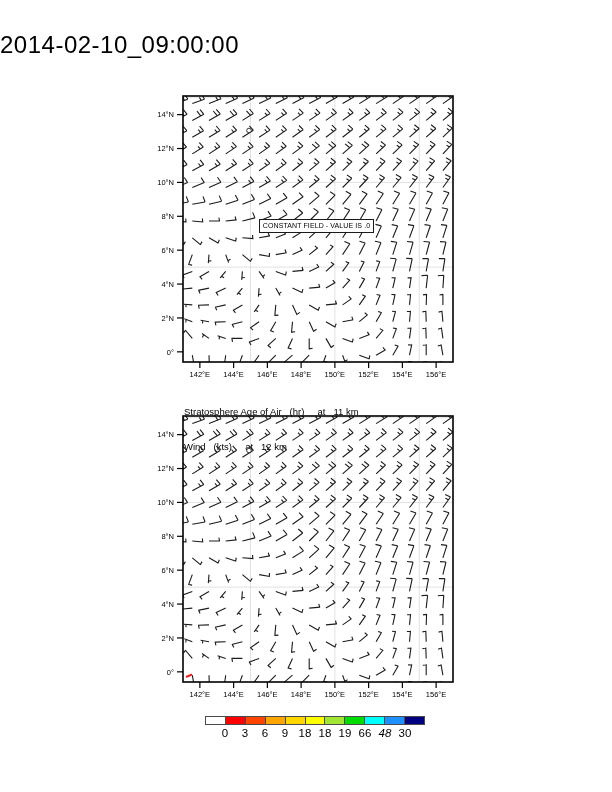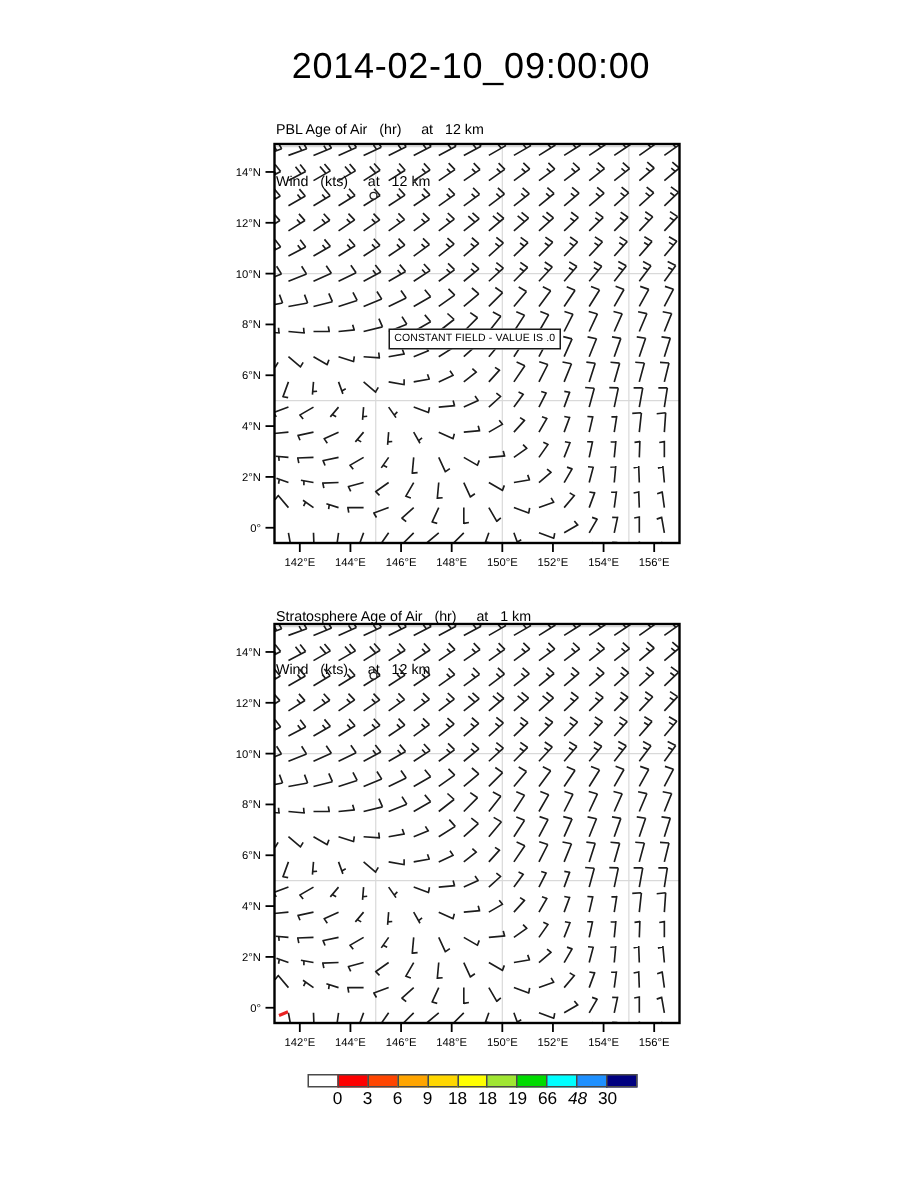--- a/index.html
+++ b/index.html
@@ -1,19 +1,19 @@
 <!DOCTYPE html>
 <html><head>
 <meta charset="utf-8">
 <style>
   html,body{margin:0;padding:0;background:#ffffff;}
   .page{position:relative;width:612px;height:792px;background:#fff;overflow:hidden;
         font-family:"Liberation Sans",sans-serif;color:#000;}
-  .main-title{position:absolute;top:31px;left:0;right:0;text-align:center;
-        font-size:24px;letter-spacing:0.5px;margin-left:16px;}
+  .main-title{position:absolute;top:31px;left:0;right:0;
+        font-size:24px;letter-spacing:0.5px;}
   .subtitle{position:absolute;left:184px;font-size:9.5px;line-height:11.5px;white-space:pre;}
   #sub1{top:58px;}
   #sub2{top:383px;}
   #plot{position:absolute;left:0;top:0;}
   .constant-box{position:absolute;left:259px;top:219px;width:115px;height:14px;
         box-sizing:border-box;background:#fff;border:1px solid #1a1a1a;
         font-size:7px;line-height:12px;text-align:center;letter-spacing:0.1px;z-index:5;}
   #colorbar{position:absolute;left:205px;top:716px;width:220px;height:9px;display:flex;z-index:4;}
   #colorbar .seg{flex:1 1 0;box-sizing:border-box;border:1px solid #4a4a4a;margin-left:-1px;}
   #colorbar .seg:first-child{margin-left:0;}
@@ -21,27 +21,23 @@
   #cb-labels span{position:absolute;transform:translateX(-50%);white-space:nowrap;}
   svg text{font-family:"Liberation Sans",sans-serif;fill:#000;}
 </style>
 </head>
 <body>
 
 <div class="page">
 
   <div class="main-title">2014-02-10_09:00:00</div>
 
-  <div class="subtitle" id="sub1">
-    <div>PBL Age of Air   (hr)     at   12 km</div>
-    <div>Wind   (kts)     at   12 km</div>
-  </div>
 
   <div class="subtitle" id="sub2">
-    <div>Stratosphere Age of Air   (hr)     at   1 km</div>
+    <div>Stratosphere Age of Air   (hr)     at   11 km</div>
     <div>Wind   (kts)     at   12 km</div>
   </div>
 
   <svg id="plot" width="612" height="792" viewBox="0 0 612 792">
       <g>
         <clipPath id="clip0">
           <rect x="183" y="96" width="270" height="266"></rect>
         </clipPath>
         <line x1="250.5" y1="96" x2="250.5" y2="362" stroke="#d9d9d9" stroke-width="0.8"></line>
         <line x1="334.875" y1="96" x2="334.875" y2="362" stroke="#d9d9d9" stroke-width="0.8"></line>

